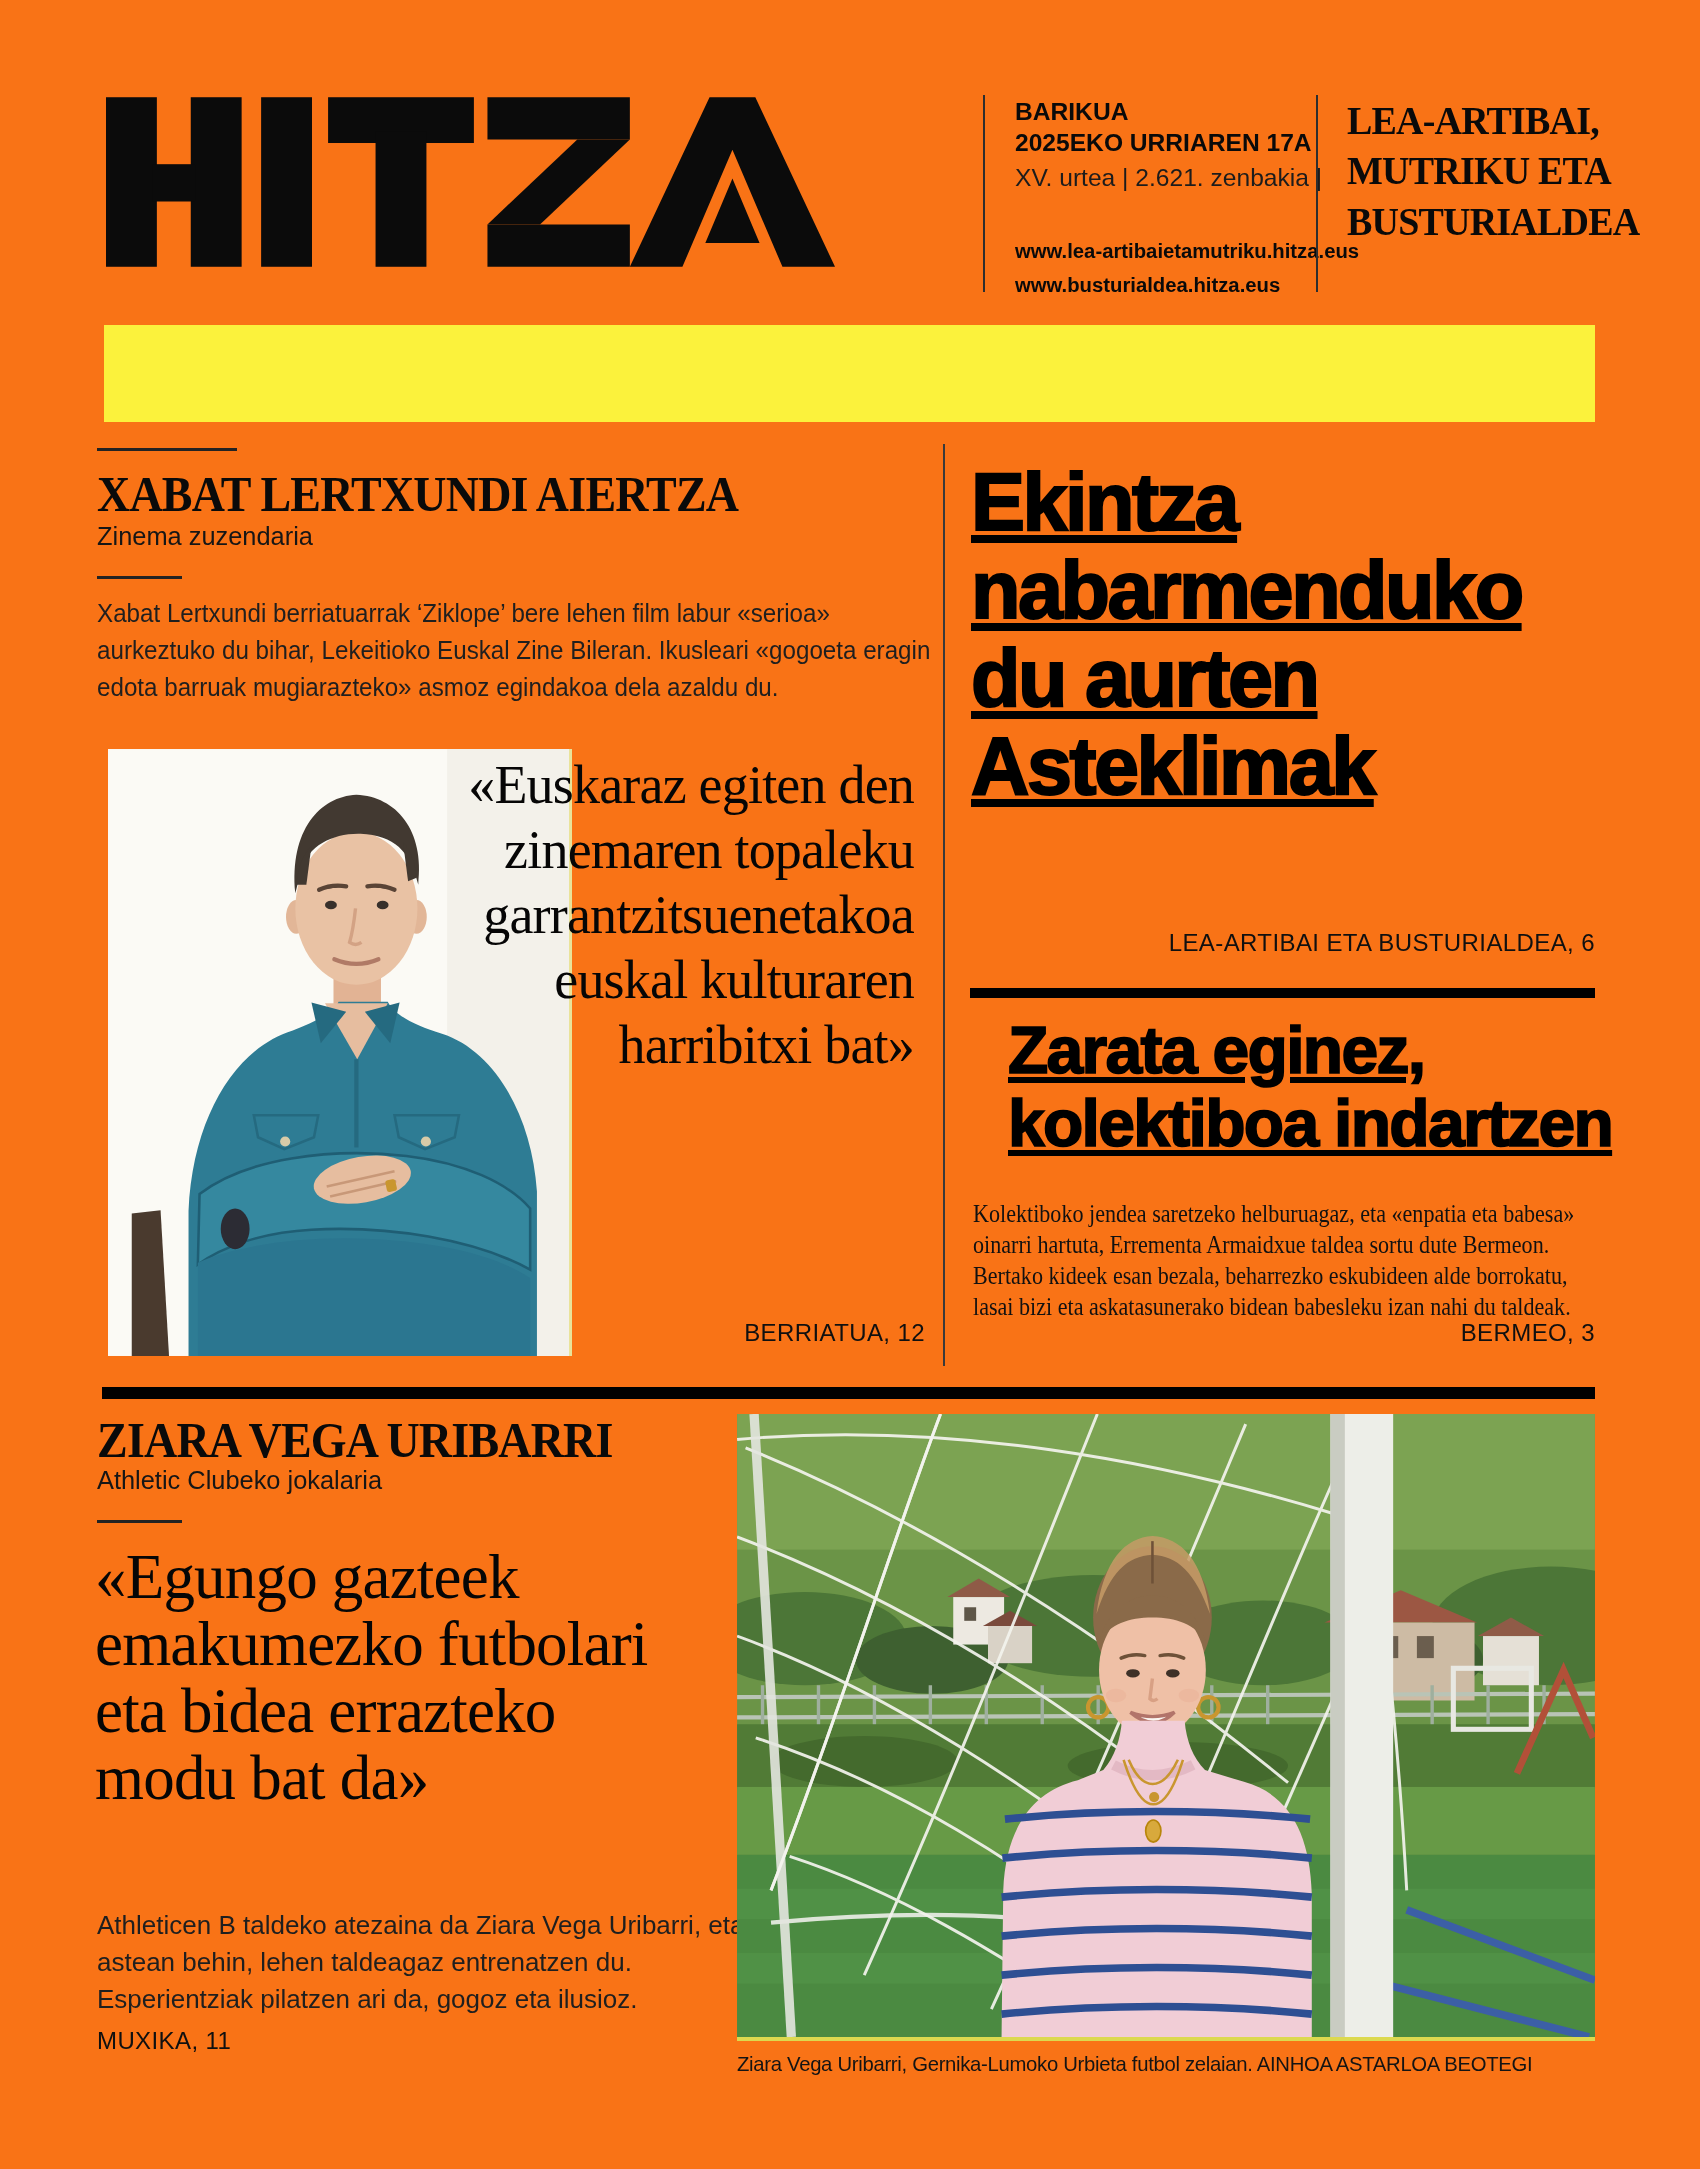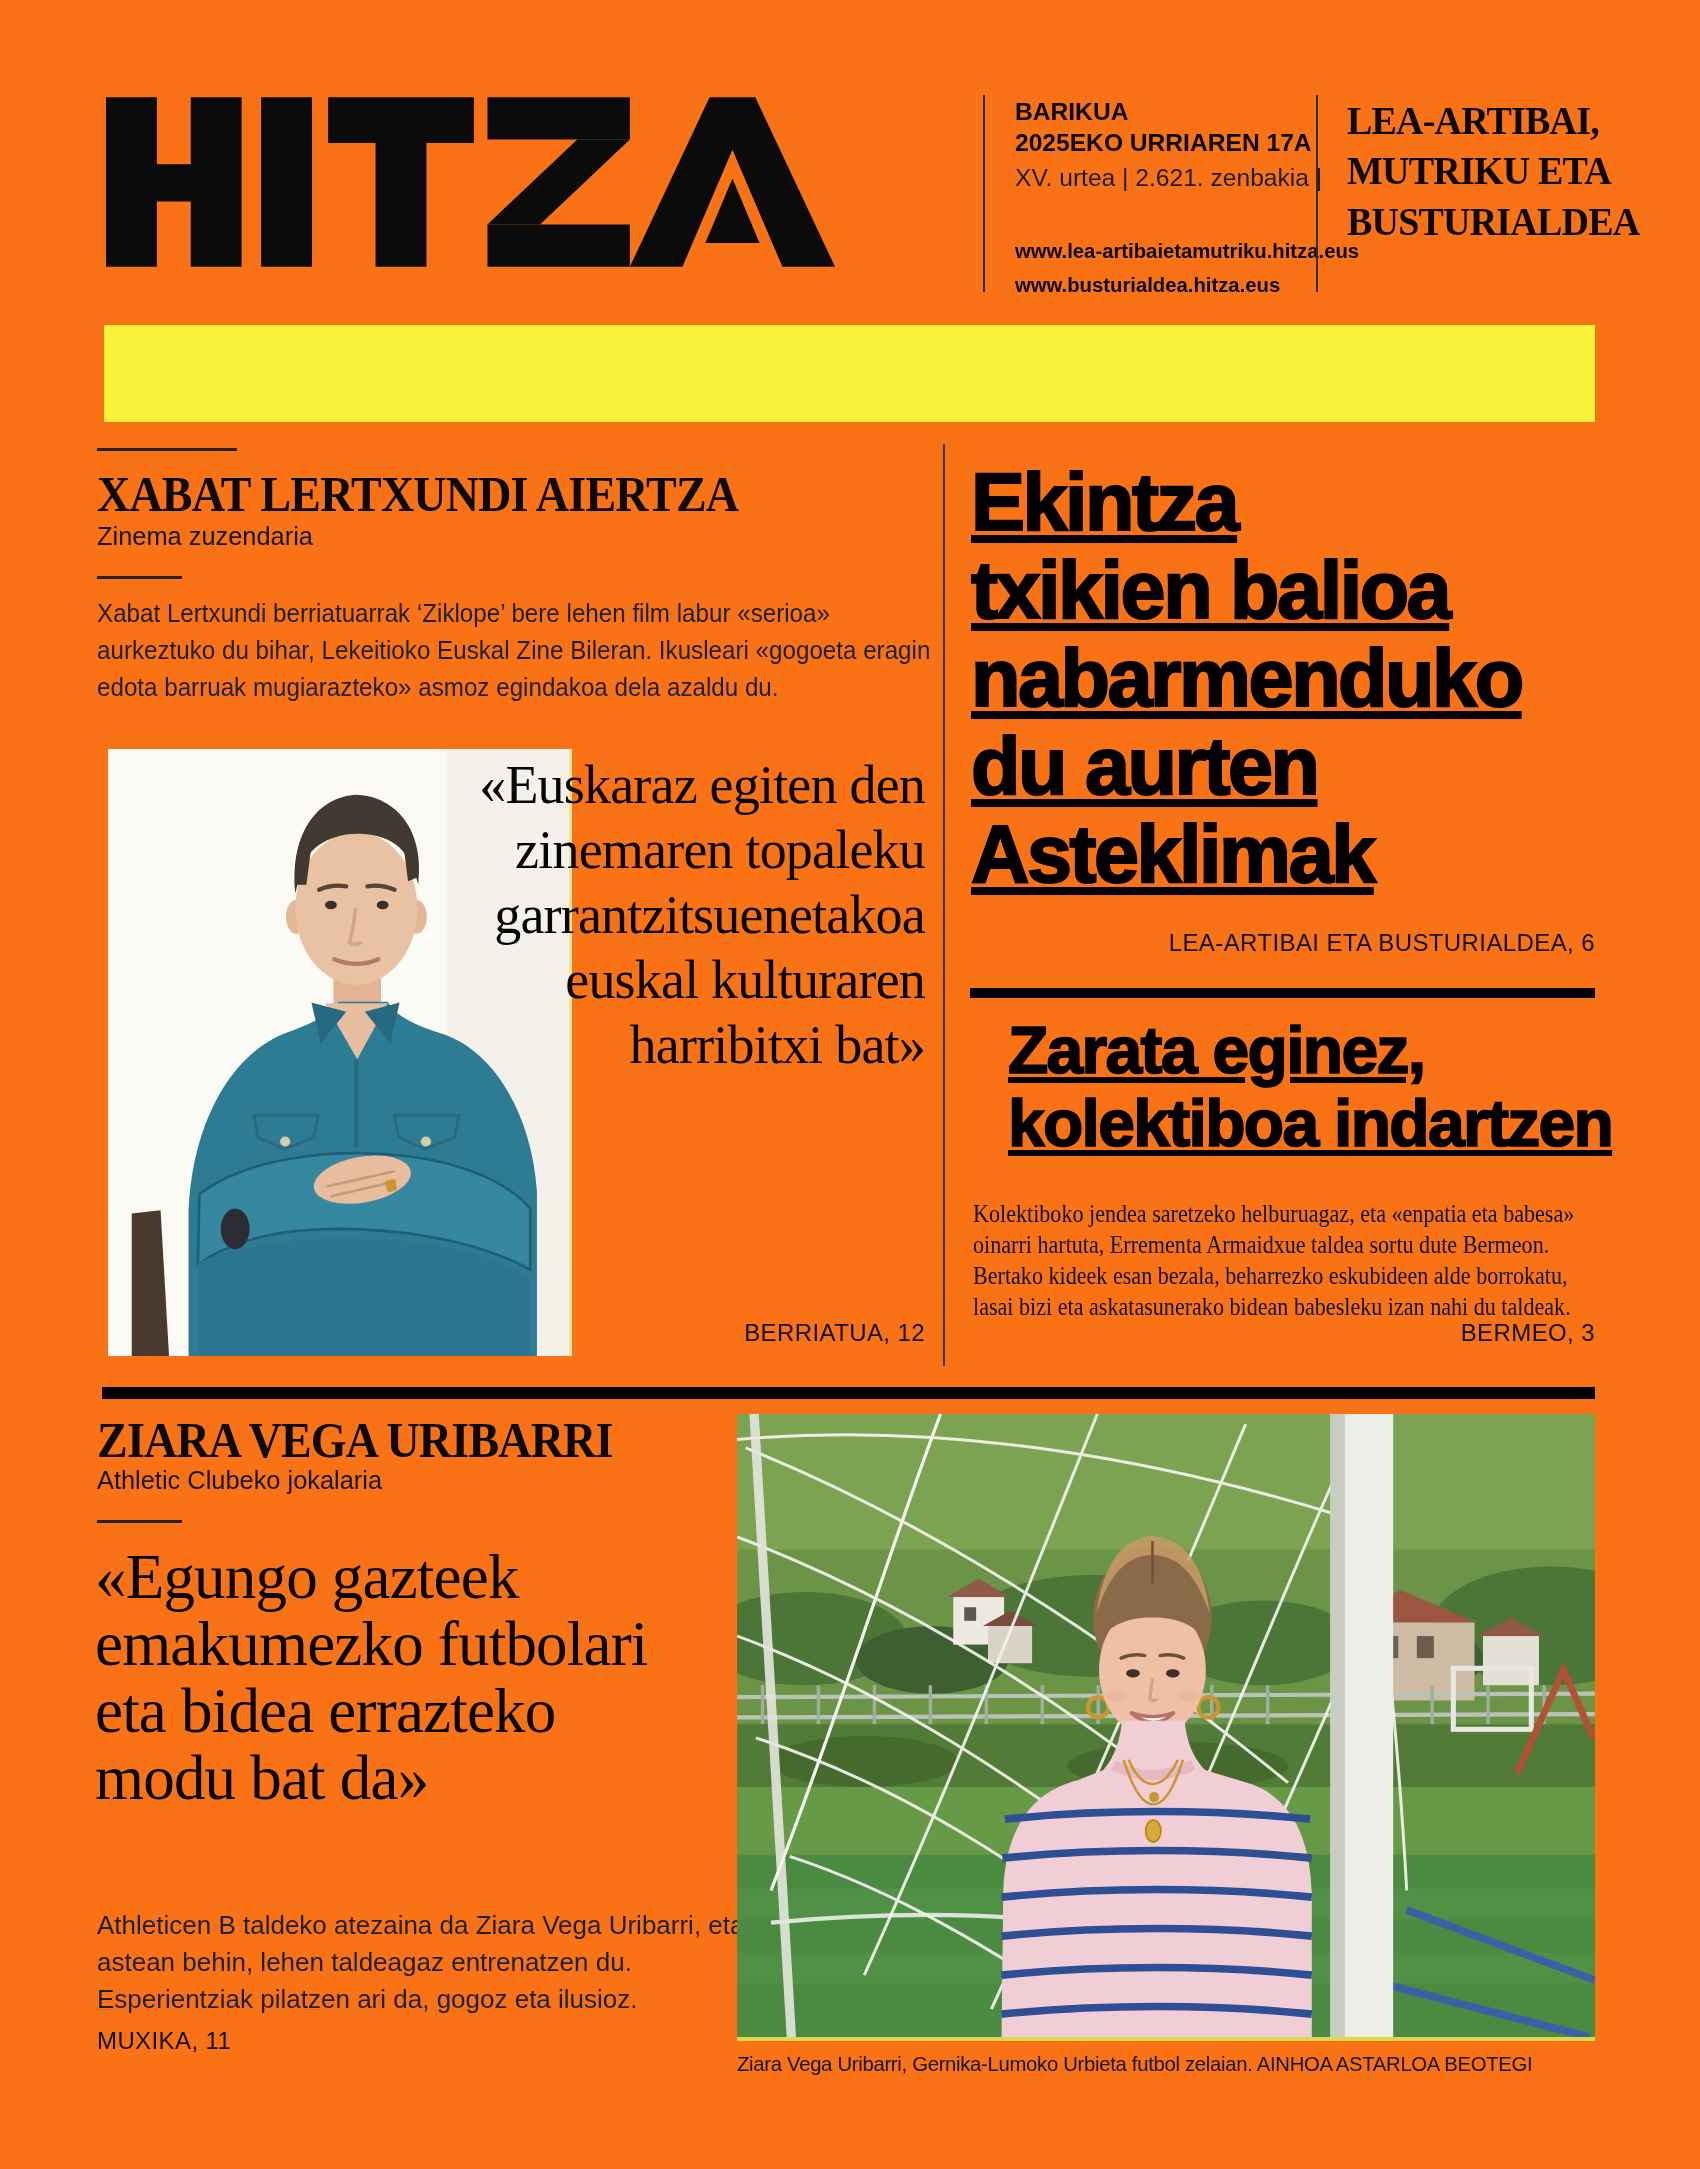--- a/index.html
+++ b/index.html
@@ -129,35 +129,34 @@
           <path d="M306,162 Q322,159 338,166"></path>
       </g>
       <ellipse cx="263" cy="184" rx="7" ry="5" fill="#38302B"></ellipse>
       <ellipse cx="324" cy="184" rx="7" ry="5" fill="#38302B"></ellipse>
       <path d="M292,188 C290,206 288,218 285,228 Q292,233 299,228" fill="none" stroke="#D3A284" stroke-width="4"></path>
       <path d="M267,248 Q293,259 319,248" fill="none" stroke="#B07A66" stroke-width="5" stroke-linecap="round"></path>
     </g>
   </svg>
   <div class="abs" style="left: 569px; top: 749px; width: 2.5px; height: 607px; background: rgb(233, 227, 154);"></div>
 
-  <div class="abs quote quote1" style="left:339px;top:753px;width:586px">
+  <div class="abs quote quote1" style="left:328px;top:753px;width:586px">
     <div>«Euskaraz egiten den</div>
     <div>zinemaren topaleku</div>
     <div>garrantzitsuenetakoa</div>
     <div>euskal kulturaren</div>
     <div>harribitxi bat»</div>
   </div>
 
   <div class="abs pageref tr" style="left:678px;top:1319px;width:247px">BERRIATUA, 12</div>
 
   <div class="abs vline" style="left:943px;top:444px;height:922px;background:#3a3a3a"></div>
 
   <div class="abs headline-sans h1-size" style="left:971px;top:458px;width:627px">
     <div>Ekintza</div>
-    <div>txikien balioa</div>
     <div>nabarmenduko</div>
     <div>du aurten</div>
     <div>Asteklimak</div>
   </div>
 
   <div class="abs pageref tr" style="left:975px;top:929px;width:620px">LEA-ARTIBAI ETA BUSTURIALDEA, 6</div>
 
   <div class="abs thick-rule" style="left:970px;top:988px;width:625px;height:10.2px"></div>
 
   <div class="abs headline-sans h2-size" style="left:971px;top:1014px;width:627px">

